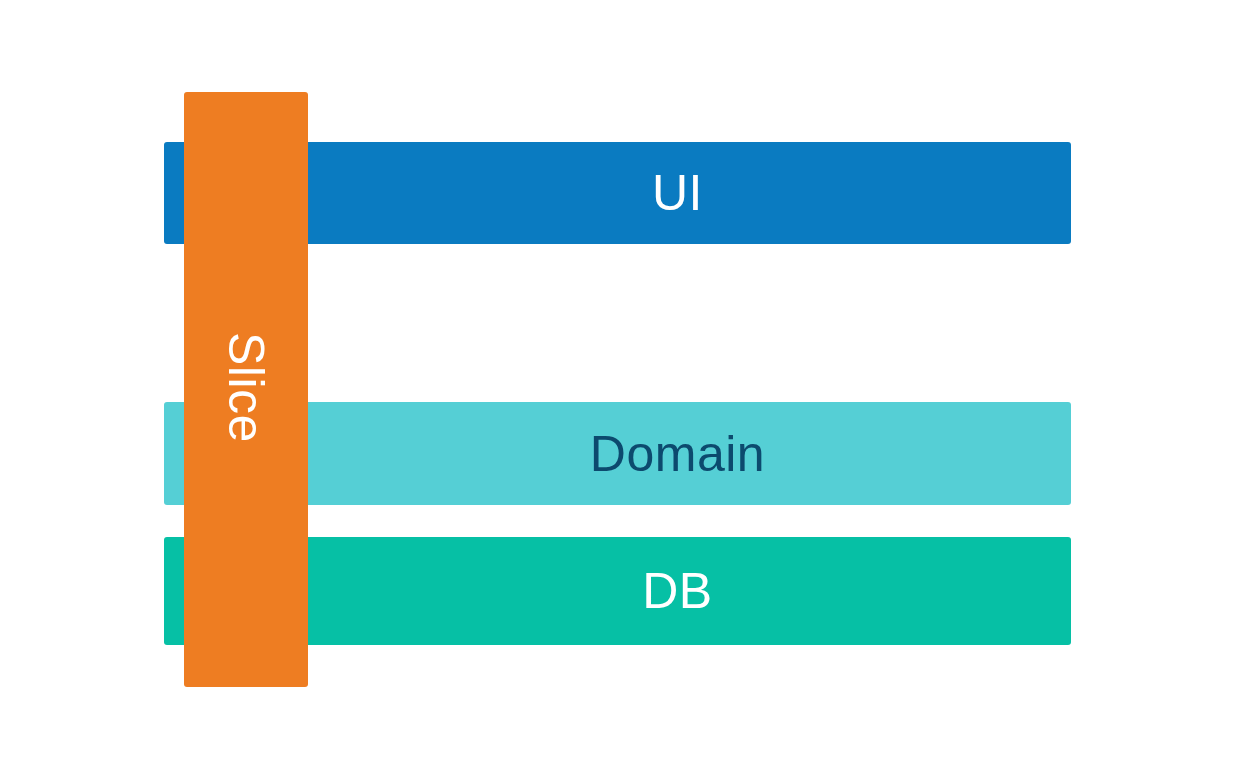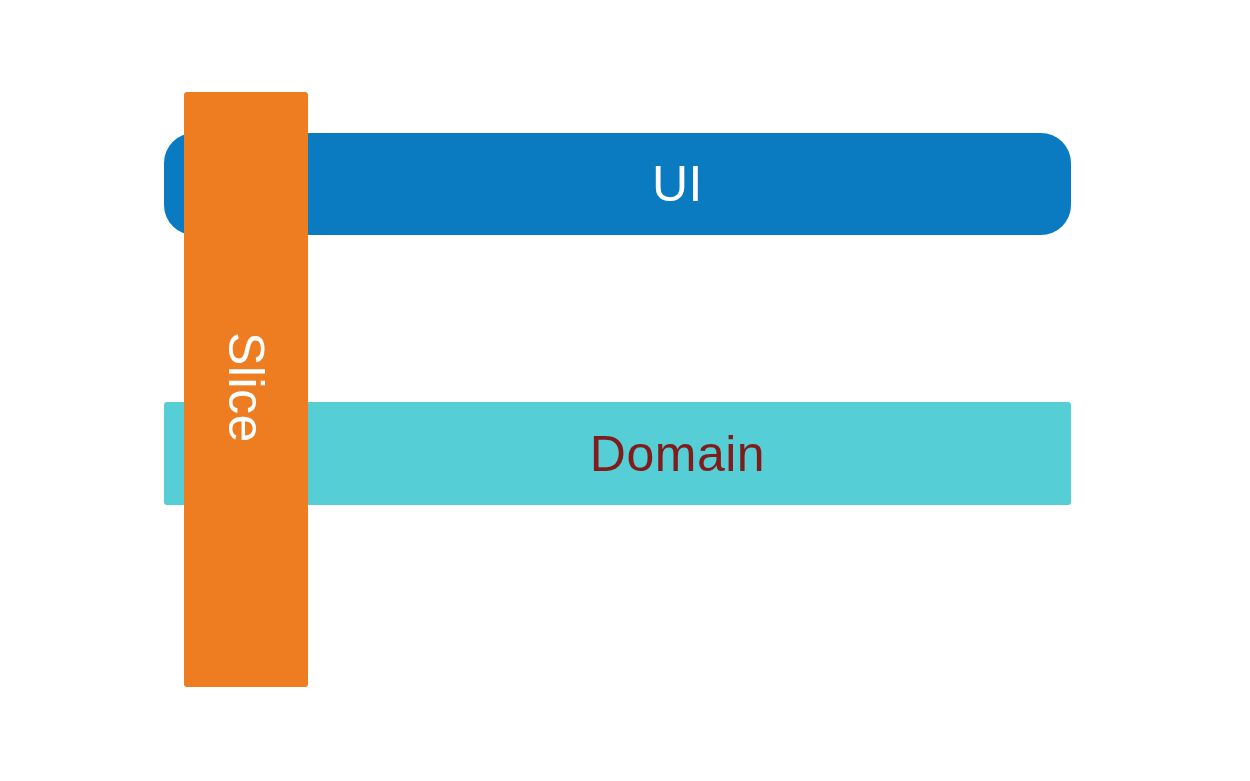--- a/index.html
+++ b/index.html
@@ -31,21 +31,21 @@
     font-family: "Liberation Sans", sans-serif;
     font-weight: 400;
     font-size: 50px;
     line-height: 1;
     letter-spacing: 0.5px;
     white-space: nowrap;
     
     transform: translateX(60px);
   }
   
-  #bar-ui          { left: 164px; top: 133px; width: 907px; height: 102px; border-radius: 30px; }
+  #bar-ui          { left: 164px; top: 142px; width: 907px; height: 102px; }
   #bar-application { left: 164px; top: 263px; width: 907px; height: 109px; }
   #bar-domain      { left: 164px; top: 402px; width: 907px; height: 103px; }
   #bar-db          { left: 164px; top: 537px; width: 907px; height: 108px; }
 
   
   #slice-bar {
     position: absolute;
     left: 184px;
     top: 92px;
     width: 124px;
@@ -72,21 +72,24 @@
 <body style="background: rgb(255, 255, 255);">
 
 <div id="canvas">
 
   <div class="layer-bar" id="bar-ui" style="background: rgb(10, 123, 193);">
     <span class="layer-label" style="color: rgb(255, 255, 255);">UI</span>
   </div>
 
 
   <div class="layer-bar" id="bar-domain" style="background: rgb(85, 207, 213);">
-    <span class="layer-label" style="color: #7f1d1d;">Domain</span>
+    <span class="layer-label" style="color: #0c4a6e;">Domain</span>
   </div>
 
+  <div class="layer-bar" id="bar-db" style="background: rgb(6, 192, 165);">
+    <span class="layer-label" style="color: rgb(255, 255, 255);">DB</span>
+  </div>
 
   <div id="slice-bar" style="background: rgb(238, 125, 34);">
     <span id="slice-label" style="color: rgb(255, 255, 255);">Slice</span>
   </div>
 
 </div>
 
 </body></html>

